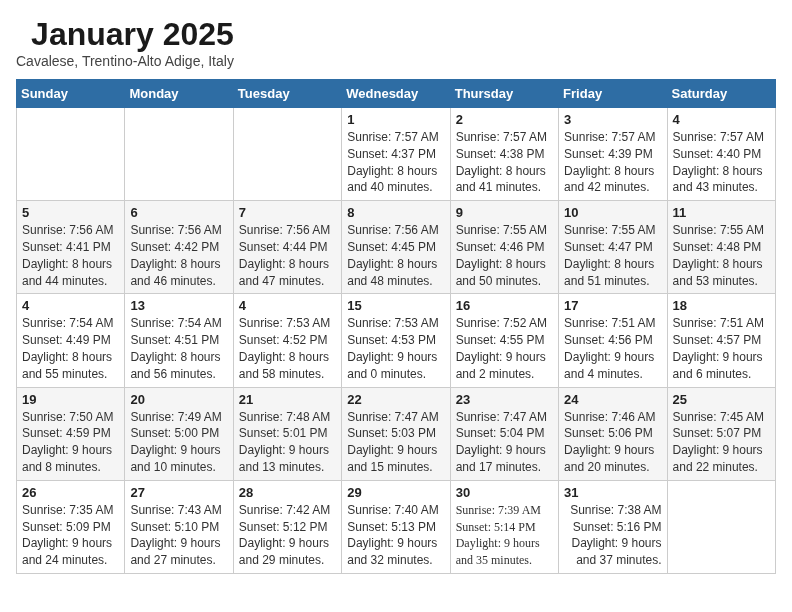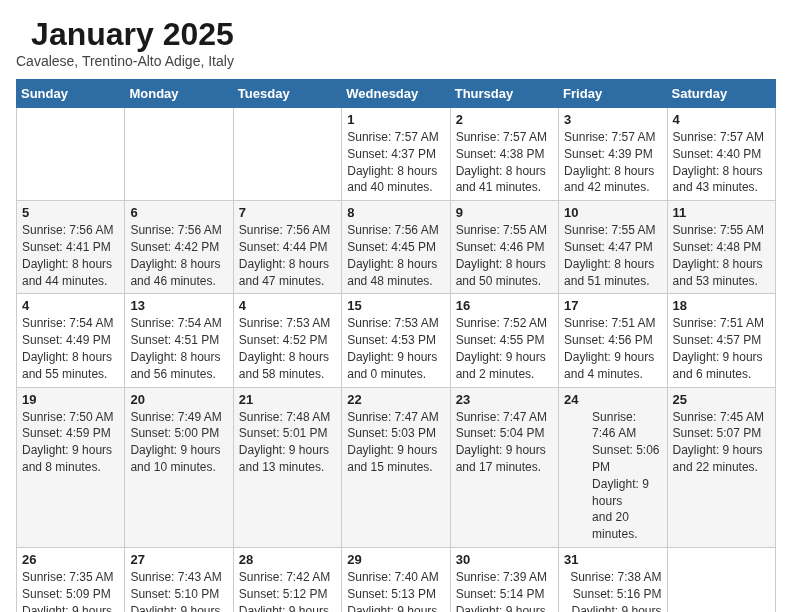--- a/index.html
+++ b/index.html
@@ -261,21 +261,21 @@
         </td>
         <td>
           <div class="day-number">23</div>
           <div class="day-info" style="white-space: pre-line;">Sunrise: 7:47 AM
 Sunset: 5:04 PM
 Daylight: 9 hours
 and 17 minutes.</div>
         </td>
         <td>
           <div class="day-number">24</div>
-          <div class="day-info" style="white-space: pre-line; margin-left: 28px;">Sunrise: 7:46 AM
+          <div class="day-info" style="white-space: pre-line;">Sunrise: 7:46 AM
 Sunset: 5:06 PM
 Daylight: 9 hours
 and 20 minutes.</div>
         </td>
         <td>
           <div class="day-number">25</div>
           <div class="day-info" style="white-space: pre-line;">Sunrise: 7:45 AM
 Sunset: 5:07 PM
 Daylight: 9 hours
 and 22 minutes.</div>
@@ -305,21 +305,21 @@
         </td>
         <td>
           <div class="day-number">29</div>
           <div class="day-info" style="white-space: pre-line;">Sunrise: 7:40 AM
 Sunset: 5:13 PM
 Daylight: 9 hours
 and 32 minutes.</div>
         </td>
         <td>
           <div class="day-number">30</div>
-          <div class="day-info" style="white-space: pre-line;">Sunrise: 7:39 AM
+          <div class="day-info" style="white-space: pre-line; font-family: Liberation Serif, serif;">Sunrise: 7:39 AM
 Sunset: 5:14 PM
 Daylight: 9 hours
 and 35 minutes.</div>
         </td>
         <td>
           <div class="day-number">31</div>
           <div class="day-info" style="white-space: pre-line; text-align: right;">Sunrise: 7:38 AM
 Sunset: 5:16 PM
 Daylight: 9 hours
 and 37 minutes.</div>

